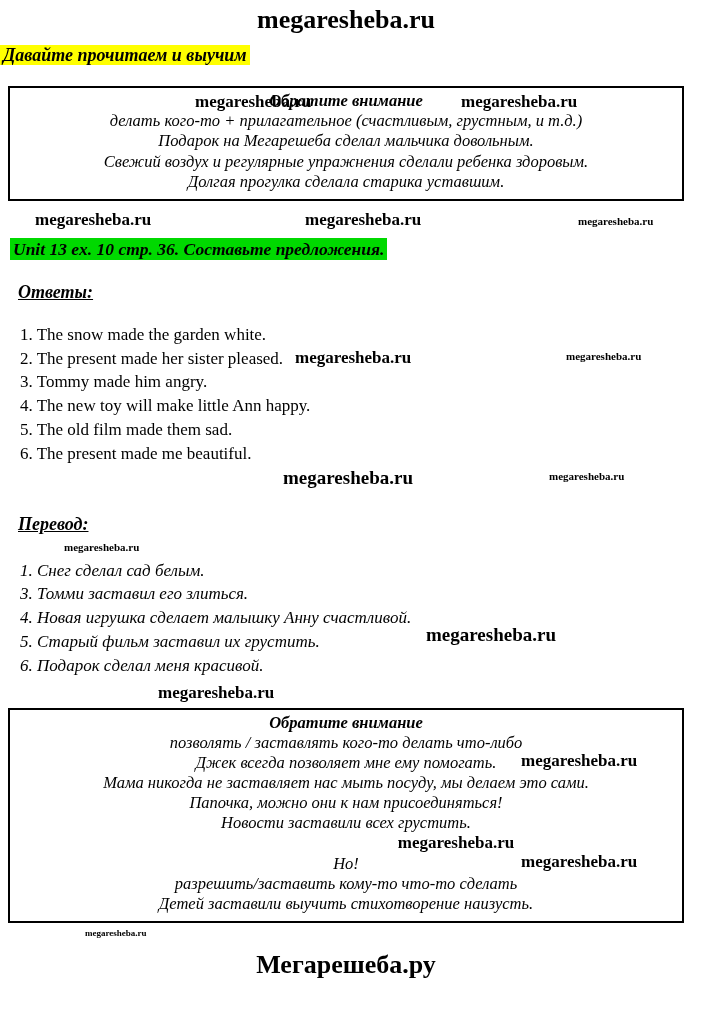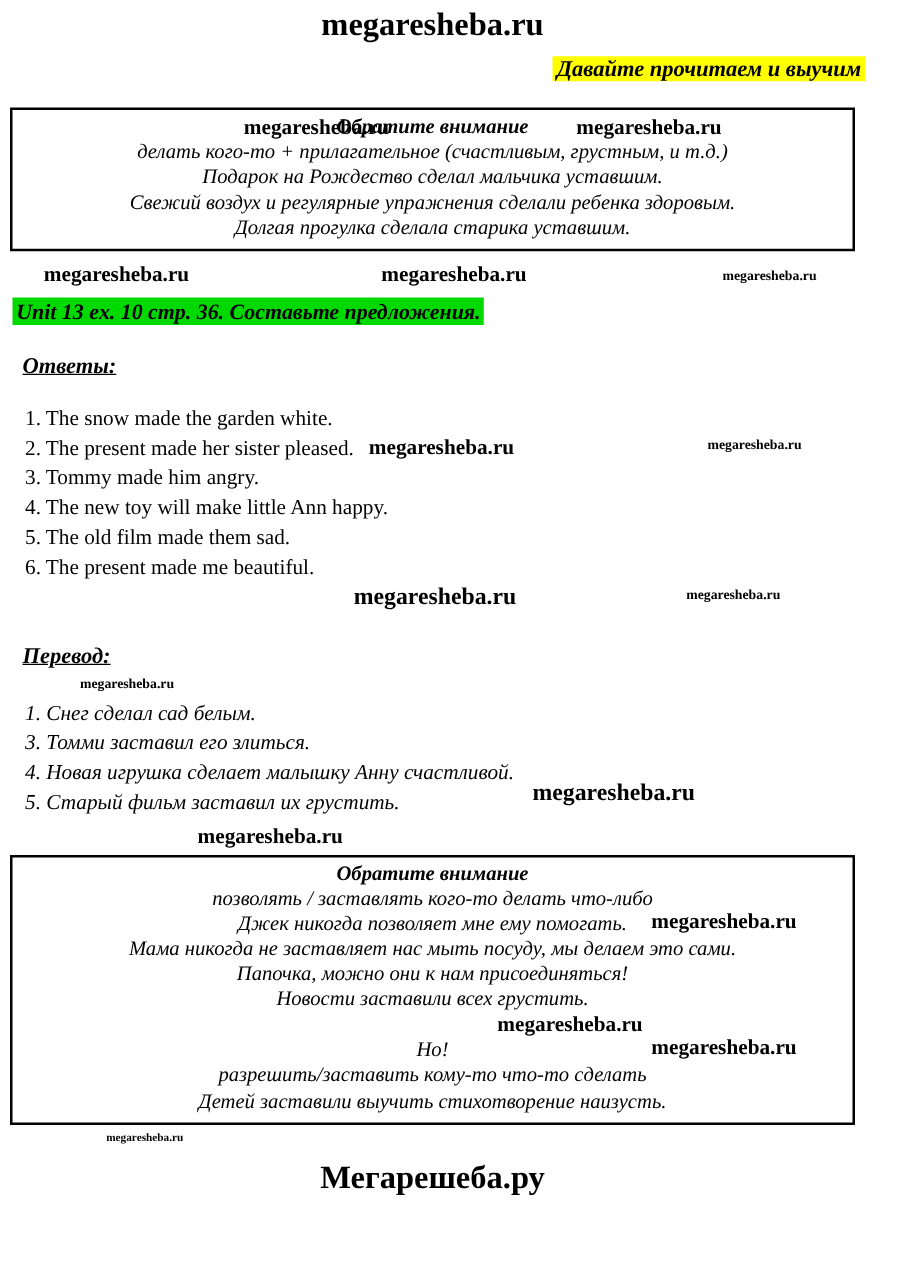--- a/index.html
+++ b/index.html
@@ -6,21 +6,21 @@
   html,body { background:#ffffff; }
   .page {
     width:692px; height:1023px; position:relative; background:#ffffff;
     font-family:"Liberation Serif", serif; color:#000; overflow:hidden;
   }
   .rel { position:relative; }
   .abs { position:absolute; }
 
   .top-title { text-align:center; font-size:26px; font-weight:bold; line-height:1.2; padding-top:4px; }
 
-  .hl-row { text-align:right; margin-top:10px; }
+  .hl-row { text-align:left; margin-top:10px; }
   .hl-yellow { background:#ffff00; font-weight:bold; font-style:italic; font-size:18px; padding:0 3px; }
 
   .box {
     margin:20px 8px 0 8px; border:2px solid #000;
     padding:3px 9px 7px 9px;
     font-size:16.5px; font-style:italic; line-height:1.22;
   }
   .box .line { white-space:nowrap;text-align:center; }
   .box-title { font-weight:bold; }
 
@@ -56,21 +56,21 @@
     <span class="hl-yellow">Давайте прочитаем и выучим</span>
   </div>
 
   <div class="box">
     <div class="line rel">
       <span class="box-title">Обратите внимание</span>
       <span class="wm wm-lg abs" style="left:176px; top:1px;">megaresheba.ru</span>
       <span class="wm wm-lg abs" style="left:442px; top:1px;">megaresheba.ru</span>
     </div>
     <div class="line">делать кого-то  + прилагательное (счастливым, грустным, и т.д.)</div>
-    <div class="line">Подарок на Рождество сделал мальчика уставшим.</div>
+    <div class="line">Подарок на Мегарешеба сделал мальчика довольным.</div>
     <div class="line">Свежий воздух и регулярные упражнения сделали ребенка здоровым.</div>
     <div class="line">Долгая прогулка сделала старика уставшим.</div>
   </div>
 
   <div class="wm-row rel" style="height:38px;">
     <span class="wm wm-lg abs" style="left:35px; top:9px;">megaresheba.ru</span>
     <span class="wm wm-lg abs" style="left:305px; top:9px;">megaresheba.ru</span>
     <span class="wm wm-sm abs" style="left:578px; top:14px;">megaresheba.ru</span>
   </div>
 
@@ -105,31 +105,32 @@
   </div>
 
   <div class="list ru">
     <div class="line">1. Снег сделал сад белым.</div>
     <div class="line">3. Томми заставил его злиться.</div>
     <div class="line">4. Новая игрушка сделает малышку Анну счастливой.</div>
     <div class="line rel">
       <span>5. Старый фильм заставил их грустить.</span>
       <span class="wm wm-md abs" style="left:406px; top:-8px;">megaresheba.ru</span>
     </div>
+    <div class="line">6. Подарок сделал меня красивой.</div>
   </div>
 
   <div class="wm-row rel" style="height:30px;">
     <span class="wm wm-lg abs" style="left:158px; top:5px;">megaresheba.ru</span>
   </div>
 
   <div class="box" style="margin-top:0;">
     <div class="line box-title">Обратите внимание</div>
     <div class="line">позволять / заставлять кого-то делать что-либо</div>
     <div class="line rel">
-      <span>Джек никогда позволяет мне ему помогать.</span>
+      <span>Джек всегда позволяет мне ему помогать.</span>
       <span class="wm wm-lg abs" style="left:502px; top:-2px;">megaresheba.ru</span>
     </div>
     <div class="line">Мама никогда не заставляет нас мыть посуду, мы делаем это сами.</div>
     <div class="line">Папочка, можно они к нам присоединяться!</div>
     <div class="line">Новости заставили всех грустить.</div>
     <div class="line">
       <span class="wm wm-lg" style="margin-left:220px;">megaresheba.ru</span>
     </div>
     <div class="line rel">
       <span>Но!</span>

